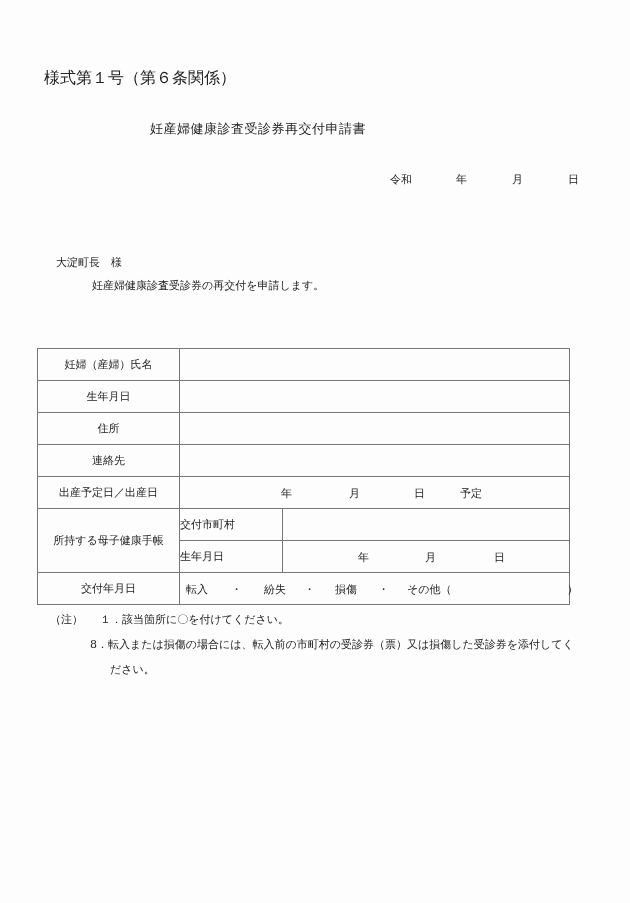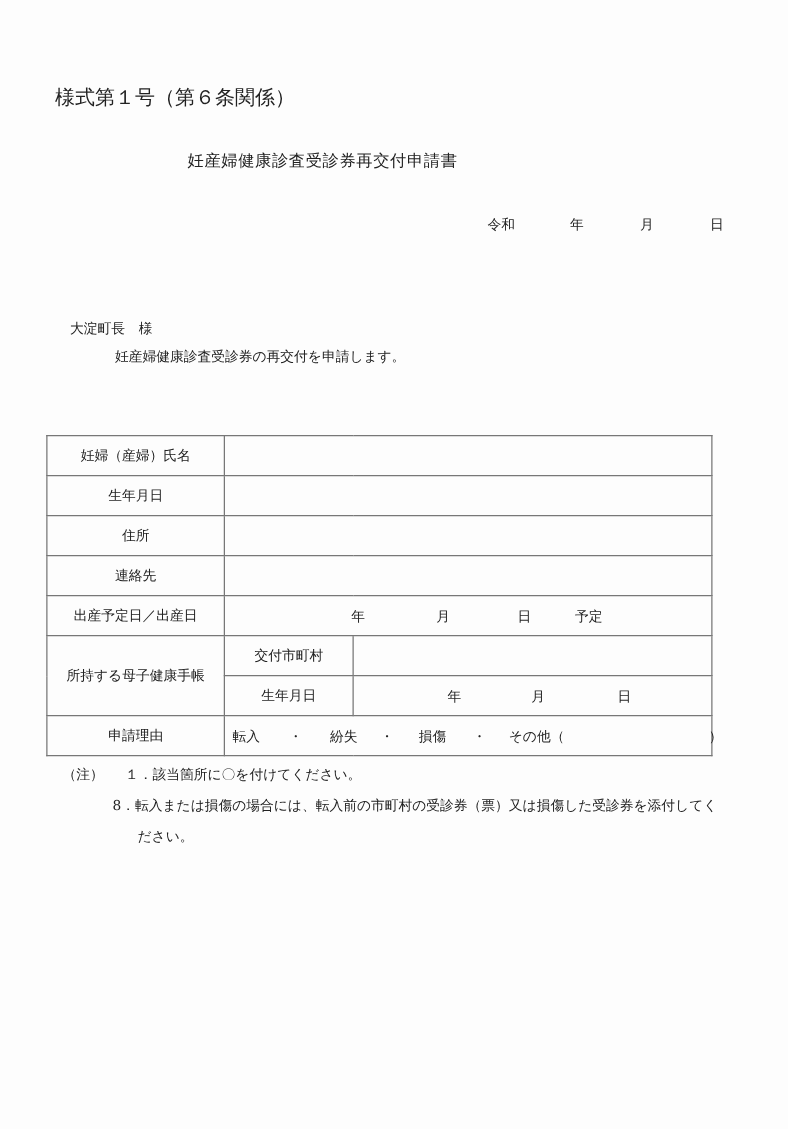--- a/index.html
+++ b/index.html
@@ -7,21 +7,21 @@
          font-family:"DejaVu Serif","Liberation Serif",serif; color:#222; font-size:11px; }
   .abs { position:absolute; white-space:nowrap; }
   .form-no { left:44px; top:68px; font-size:16px; }
   .title { left:0; width:516px; top:120px; text-align:center; font-size:13px; letter-spacing:0.5px; }
   .date { top:172px; font-size:11px; }
   .addressee { left:56px; top:208px;margin-top:47px; }
   .statement { left:44px; top:278px;margin-left:48px; }
   table.form { position:absolute; left:37px; top:348px; width:533px; border-collapse:collapse; table-layout:fixed; }
   table.form td { border:1px solid #777; height:31px; padding:0; font-size:11px; vertical-align:middle; }
   td.lbl { text-align:center; }
-  td.sub { text-align:center; }
+  td.sub { text-align:left; }
   .row-inner { position:relative; height:31px; }
   .row-inner span { position:absolute; top:9px; }
   .note-line { position:absolute; white-space:nowrap; }
 </style>
 </head>
 <body>
 
 <div class="abs form-no">様式第１号（第６条関係）</div>
 <div class="abs title">妊産婦健康診査受診券再交付申請書</div>
 
@@ -78,21 +78,21 @@
     <td class="sub">生年月日</td>
     <td>
       <div class="row-inner">
         <span style="left:75px">年</span>
         <span style="left:142px">月</span>
         <span style="left:211px">日</span>
       </div>
     </td>
   </tr>
   <tr>
-    <td class="lbl">申請理由</td>
+    <td class="lbl">交付年月日</td>
     <td colspan="2">
       <div class="row-inner">
         <span style="left:6px">転入</span>
         <span style="left:51px">・</span>
         <span style="left:84px">紛失</span>
         <span style="left:124px">・</span>
         <span style="left:155px">損傷</span>
         <span style="left:198px">・</span>
         <span style="left:227px">その他（</span>
         <span style="left:387px">）</span>

